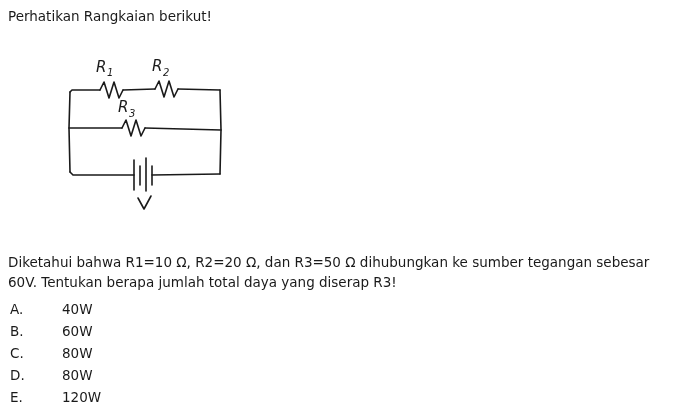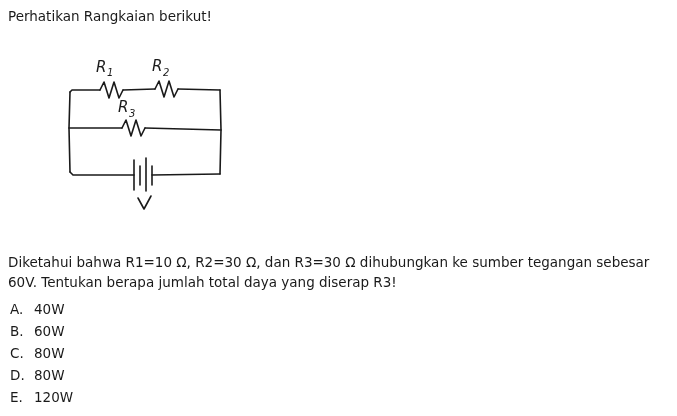--- a/index.html
+++ b/index.html
@@ -61,20 +61,21 @@
     display: flex;
     align-items: baseline;
     height: 22px;
   }
   .choice-letter {
     width: 24px;
     flex: none;
   }
   .choice-text {
     flex: none;
+    margin-left: 28px;
   }
 </style>
 </head>
 <body>
 
 <div class="page">
 
   <div class="intro">Perhatikan Rangkaian berikut!</div>
 
   <div class="figure">
@@ -112,21 +113,21 @@
         <text x="36" y="24">R</text>
         <text x="47" y="28" font-size="10">1</text>
         <text x="92" y="23">R</text>
         <text x="103" y="28" font-size="10">2</text>
         <text x="58" y="64">R</text>
         <text x="69" y="69" font-size="10">3</text>
       </g>
     </svg>
   </div>
 
-  <div class="body-text">Diketahui bahwa R1=10 Ω, R2=30 Ω, dan R3=30 Ω dihubungkan ke sumber tegangan sebesar 60V. Tentukan berapa jumlah total daya yang diserap R3!</div>
+  <div class="body-text">Diketahui bahwa R1=10 Ω, R2=20 Ω, dan R3=50 Ω dihubungkan ke sumber tegangan sebesar 60V. Tentukan berapa jumlah total daya yang diserap R3!</div>
 
   <div class="choices">
     <div class="choice">
       <span class="choice-letter">A.</span>
       <span class="choice-text">40W</span>
     </div>
     <div class="choice">
       <span class="choice-letter">B.</span>
       <span class="choice-text">60W</span>
     </div>

